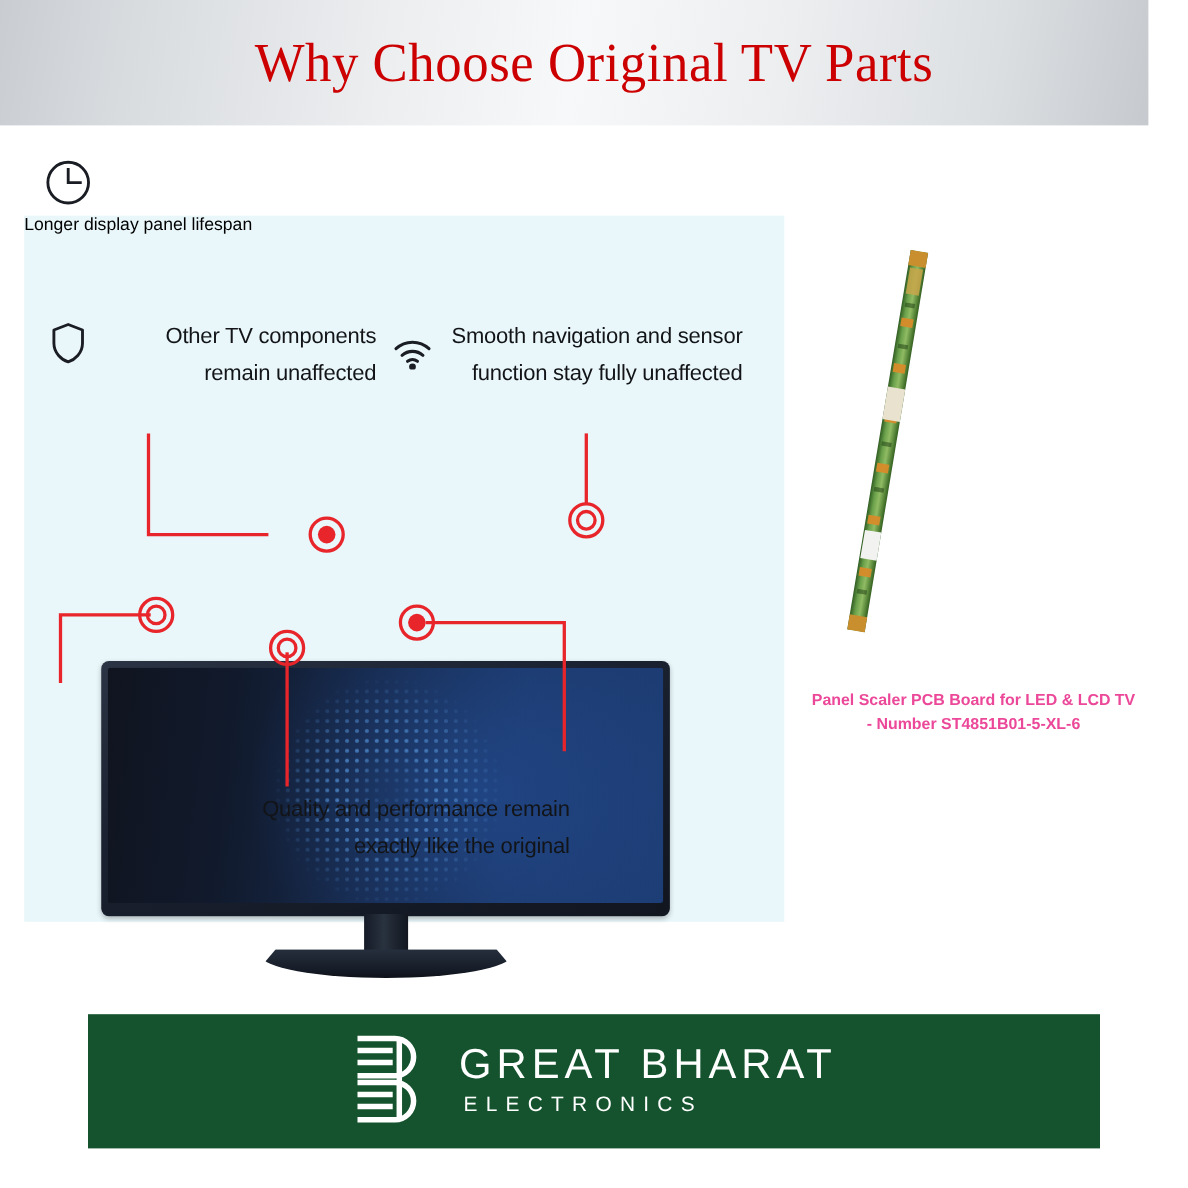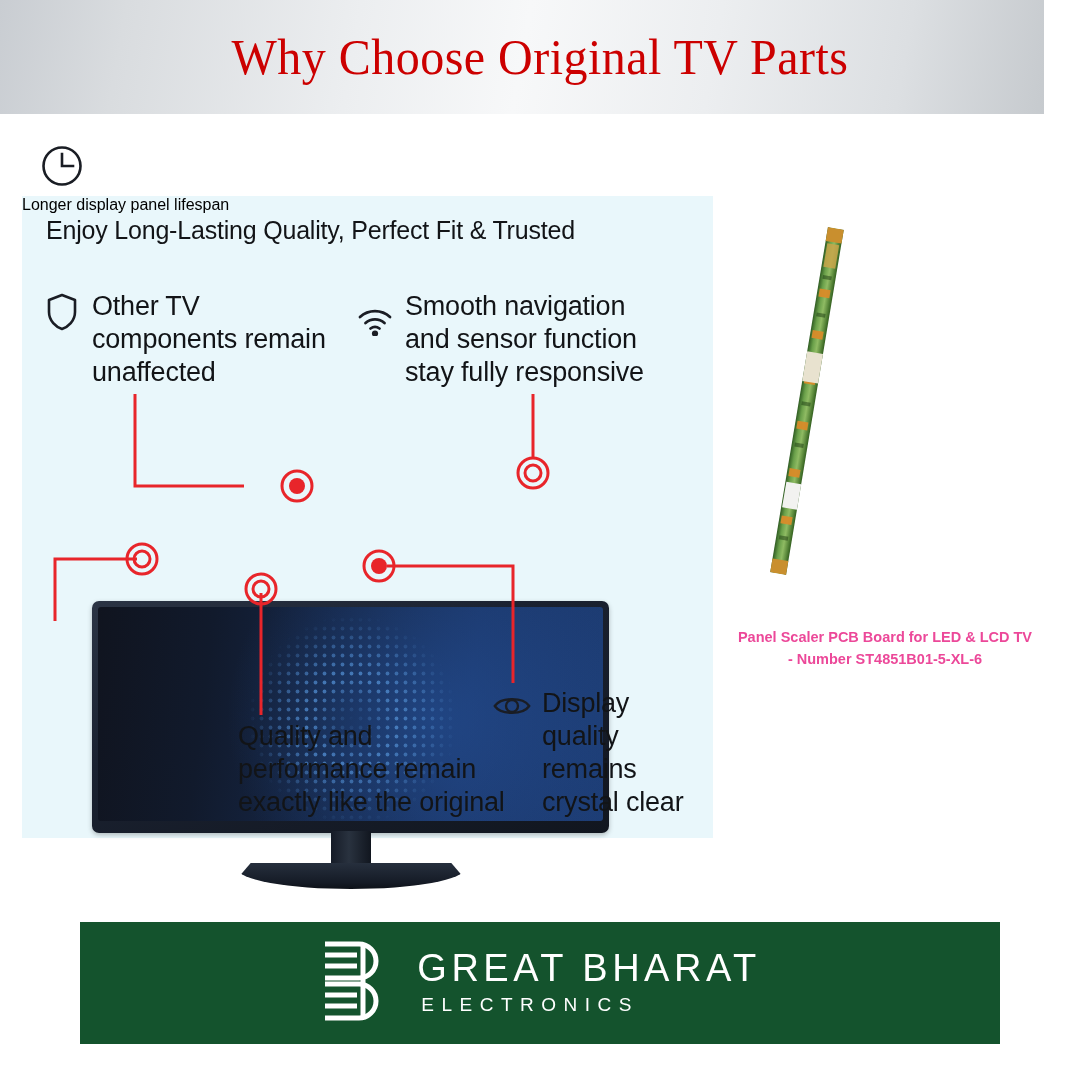--- a/index.html
+++ b/index.html
@@ -67,24 +67,25 @@
   }
   .feature .icon-box {
     flex: 0 0 auto;
     width: 40px; height: 44px;
     display: flex;
     align-items: flex-start;
     justify-content: center;
     padding-top: 2px;
   }
   .feature .feat-text {
-    font-size: 27px;
+    font-size: 20px;
     line-height: 33px;
     color: #121417;
     letter-spacing: -0.2px;
+    text-align: right;
   }
 
   #feature-shield   { left: 20px;  top: 94px;  width: 300px; }
   #feature-wifi     { left: 333px; top: 94px;  width: 320px; }
   #feature-clock    { left: 8px;   top: 491px; width: 210px; }
   #feature-features { left: 216px; top: 524px; width: 280px; }
   #feature-eye      { left: 470px; top: 491px; width: 220px; }
 
   #feature-clock .icon-box,
   #feature-eye .icon-box { padding-top: 0; }
@@ -203,21 +204,20 @@
 </style>
 </head>
 <body>
 
 <div id="header-band">
   <div id="header-title">Why Choose Original TV Parts</div>
 </div>
 
 <div id="info-panel">
 
-  <div id="panel-headline">Enjoy Long-Lasting Quality, Perfect Fit &amp; Trusted</div>
 
   <div id="tv-wrap">
     <div id="tv-bezel">
       <div id="tv-screen">
         <svg id="dot-pattern" viewBox="0 0 210 210">
           <defs>
             <radialGradient id="dotfade" cx="50%" cy="50%" r="50%">
               <stop offset="0%" stop-color="#4d86c8" stop-opacity="0"></stop>
               <stop offset="42%" stop-color="#4d86c8" stop-opacity="0.85"></stop>
               <stop offset="72%" stop-color="#4d86c8" stop-opacity="0.5"></stop>
@@ -280,47 +280,38 @@
 
   <div class="feature" id="feature-wifi">
     <span class="icon-box">
       <svg width="36" height="32" viewBox="0 0 36 32" style="margin-top:12px">
         <path d="M3 13 A22 22 0 0 1 33 13" fill="none" stroke="#1a1d24" stroke-width="2.8" stroke-linecap="round"></path>
         <path d="M8.5 19 A14.5 14.5 0 0 1 27.5 19" fill="none" stroke="#1a1d24" stroke-width="2.8" stroke-linecap="round"></path>
         <path d="M13.5 24.5 A7.5 7.5 0 0 1 22.5 24.5" fill="none" stroke="#1a1d24" stroke-width="2.8" stroke-linecap="round"></path>
         <circle cx="18" cy="29.5" r="3.1" fill="#1a1d24"></circle>
       </svg>
     </span>
-    <span class="feat-text">Smooth navigation and sensor function stay fully responsive</span>
+    <span class="feat-text">Smooth navigation and sensor function stay fully unaffected</span>
   </div>
 
   <div id="feature-clock">
     <span class="clock-icon-wrap">
       <svg width="44" height="44" viewBox="0 0 44 44">
         <circle cx="22" cy="22" r="18.5" fill="none" stroke="#1a1d24" stroke-width="2.6"></circle>
         <path d="M22 22 L22 10 M22 22 L33 22" fill="none" stroke="#1a1d24" stroke-width="2.6" stroke-linecap="square"></path>
       </svg>
     </span>
     <span class="feat-text">Longer display panel lifespan</span>
   </div>
 
   <div class="feature" id="feature-features">
 
     <span class="feat-text">Quality and performance remain exactly like the original</span>
   </div>
 
-  <div class="feature" id="feature-eye">
-    <span class="icon-box">
-      <svg width="44" height="30" viewBox="0 0 44 30" style="margin-top:4px">
-        <path d="M3 15 C10 5 34 5 41 15 C34 25 10 25 3 15 Z" fill="none" stroke="#1a1d24" stroke-width="2.6" stroke-linejoin="round"></path>
-        <circle cx="22" cy="15" r="6.6" fill="none" stroke="#1a1d24" stroke-width="2.6"></circle>
-      </svg>
-    </span>
-    <span class="feat-text">Display quality remains crystal clear</span>
-  </div>
 </div>
 
 <div id="product-figure">
   <svg id="pcb-board" viewBox="0 0 22 350" preserveAspectRatio="none">
     <defs>
       <linearGradient id="pcbg" x1="0" y1="0" x2="1" y2="0">
         <stop offset="0%" stop-color="#2f5c22"></stop>
         <stop offset="28%" stop-color="#6aa04a"></stop>
         <stop offset="55%" stop-color="#8fbb63"></stop>
         <stop offset="80%" stop-color="#5d8b3d"></stop>

